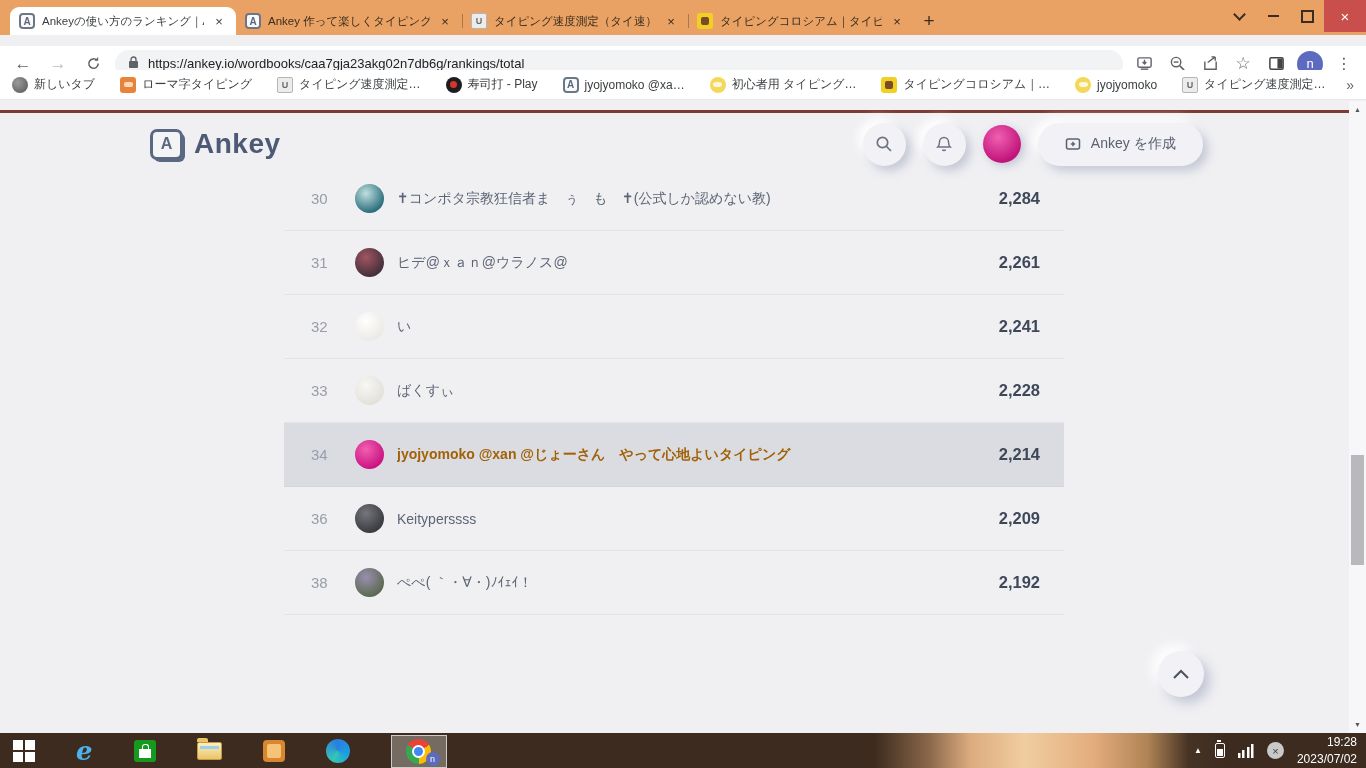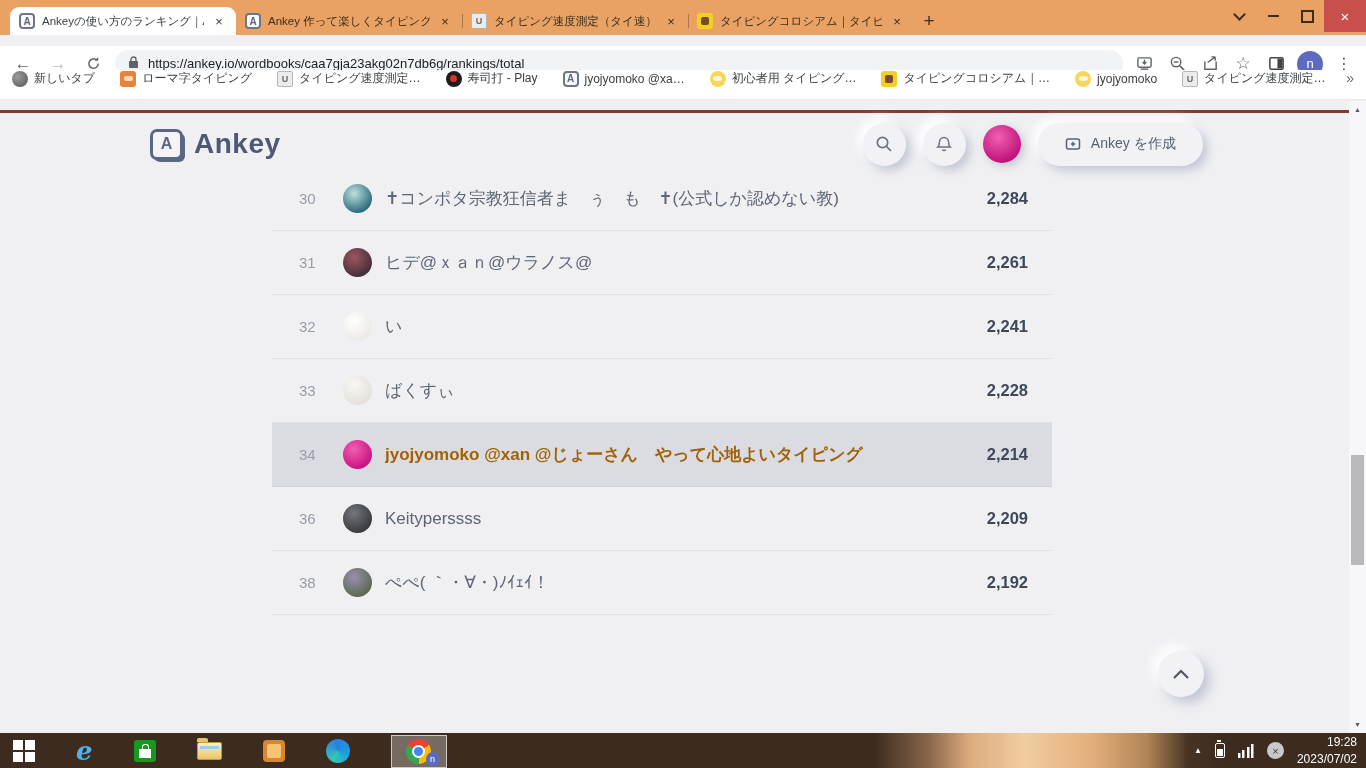--- a/index.html
+++ b/index.html
@@ -46,21 +46,21 @@
   .nav-back::before{content:"←";}
   .nav-fwd::before{content:"→";color:#b9bcc0;}
   .addressbar{flex:1;height:28px;background:#f1f3f4;border-radius:14px;display:flex;align-items:center;padding:0 13px;gap:9px;box-sizing:border-box;}
   .url{font-size:13px;color:#202124;white-space:nowrap;overflow:hidden;}
   .tbicon{width:24px;height:24px;display:flex;align-items:center;justify-content:center;color:#5f6368;}
   .star::before{content:"☆";font-size:17px;}
   .kebab::before{content:"⋮";font-size:16px;}
   .profile{width:26px;height:26px;border-radius:50%;background:#5c6bc0;color:#fff;font-size:13px;display:flex;align-items:center;justify-content:center;}
 
   
-  .bookmarksbar{position:absolute;top:70px;left:0;right:0;height:30px;background:#fff;display:flex;align-items:flex-start;padding:0 12px;box-sizing:border-box;border-bottom:1px solid #e8e8e8;}
+  .bookmarksbar{position:absolute;top:70px;left:0;right:0;height:30px;background:#fff;display:flex;align-items:center;padding:0 12px;box-sizing:border-box;border-bottom:1px solid #e8e8e8;}
   .bmwrap{display:flex;align-items:center;gap:25px;}
   .bm{display:flex;align-items:center;gap:6px;font-size:12px;color:#3c4043;white-space:nowrap;}
   .bm-overflow{margin-left:auto;color:#5f6368;font-size:14px;}
   .bm-overflow::before{content:"»";}
 
   
   .page{position:absolute;top:101px;left:0;right:0;height:632px;background:#f0f0f3;overflow:hidden;}
   .topline{position:absolute;top:9px;left:0;right:0;height:3px;background:#7d3b33;}
   .site-header{position:absolute;top:12px;left:0;right:0;height:62px;display:flex;align-items:center;}
   .brand{display:flex;align-items:center;gap:11px;margin-left:150px;}
@@ -71,26 +71,26 @@
   .neu-circle{width:43px;height:43px;border-radius:50%;background:#f2f2f6;
               box-shadow:5px 5px 10px rgba(163,170,190,.55),-5px -5px 10px #fff;
               display:flex;align-items:center;justify-content:center;color:#6b7280;}
   .header-avatar{width:38px;height:38px;border-radius:50%;background:radial-gradient(circle at 40% 32%,#f060b0,#c0137c 72%);
                  box-shadow:3px 3px 8px rgba(163,170,190,.6);}
   .create-btn{height:43px;padding:0 27px;border-radius:22px;background:#f2f2f6;
               box-shadow:5px 5px 10px rgba(163,170,190,.55),-5px -5px 10px #fff;
               display:flex;align-items:center;gap:10px;font-size:14px;color:#5a6270;}
 
   
-  .list{position:absolute;left:272px;top:66px;width:780px;}
+  .list{position:absolute;left:284px;top:66px;width:780px;}
   .row{height:64px;display:flex;align-items:center;border-bottom:1px solid #e4e4e8;box-sizing:border-box;}
   .row.highlight{background:#dbdce1;border-bottom-color:#d4d5da;}
   .rank{width:44px;margin-left:27px;font-size:15px;color:#979daa;}
   .avatar{width:29px;height:29px;border-radius:50%;flex:0 0 29px;background:#ccc;}
-  .name{margin-left:13px;font-size:17px;color:#5c6575;flex:1;white-space:nowrap;overflow:hidden;}
+  .name{margin-left:13px;font-size:14px;color:#5c6575;flex:1;white-space:nowrap;overflow:hidden;}
   .row.highlight .name{font-weight:bold;color:#a16207;}
   .score{font-size:16.5px;font-weight:bold;color:#3e4859;margin-right:24px;text-align:right;}
 
   .scrolltop{position:absolute;left:1158px;top:550px;width:46px;height:46px;border-radius:50%;background:#f2f2f6;
              box-shadow:6px 6px 12px rgba(163,170,190,.6),-6px -6px 12px #fff;
              display:flex;align-items:center;justify-content:center;color:#4a5260;}
 
   .pg-scrollbar{position:absolute;right:0;top:0;width:17px;height:632px;background:#f7f7f9;}
   .sb-btn{position:absolute;left:0;width:17px;height:17px;display:flex;align-items:center;justify-content:center;font-size:7px;color:#585858;}
   .sb-up{top:0;} .sb-up::before{content:"▲";}

